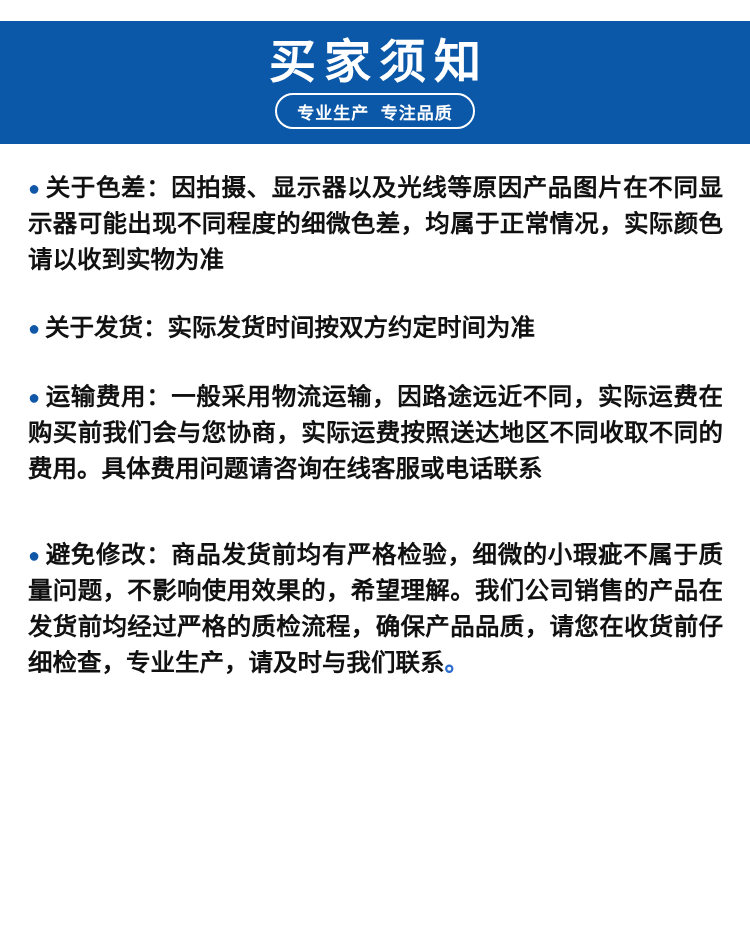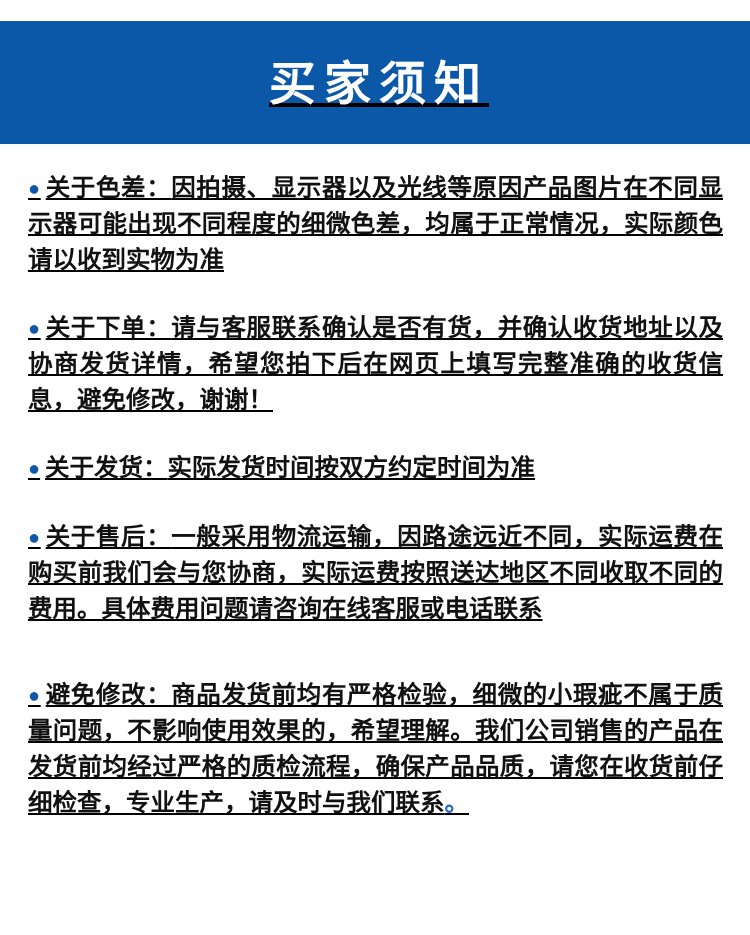--- a/index.html
+++ b/index.html
@@ -9,21 +9,21 @@
     --body-text:#111111;
     --blue-period:#2b6bcd;
   }
   *{margin:0;padding:0;box-sizing:border-box;}
   html,body{background:#ffffff;}
   body{
     width:750px;height:935px;
     font-family:"Liberation Sans",sans-serif;
     overflow:hidden;
   }
-  .page{width:750px;height:781px;background:#ffffff;text-decoration:underline;}
+  .page{width:750px;height:781px;background:#ffffff;}
   .top-strip{height:21px;background:#ffffff;}
   .banner{
     height:123px;
     background:var(--banner-bg,#0b58a8);
     display:flex;flex-direction:column;align-items:center;justify-content:center;
   }
   .banner h1{
     color:var(--banner-text,#ffffff);
     font-size:47px;line-height:1;
     font-weight:bold;
@@ -73,26 +73,28 @@
   .n5{margin-top:50px;}
 </style>
 </head>
 <body>
 
 <div class="page">
   <div class="top-strip"></div>
 
   <header class="banner">
     <h1>买家须知</h1>
+    <div class="badge">
+      <span>专业生产  专注品质</span>
+    </div>
   </header>
 
   <main class="content">
     <p class="notice n1"><span class="bullet">●</span><span>关于色差：</span><span>因拍摄、显示器以及光线等原因产品图片在不同显示器可能出现不同程度的细微色差，均属于正常情况，实际颜色请以收到实物为准</span><span class="blue-period"></span></p>
 
-    <p class="notice n2"><span class="bullet">●</span><span>关于下单：</span><span>请与客服联系确认是否有货，并确认收货地址以及协商发货详情，希望您拍下后在网页上填写完整准确的收货信息，避免修改，谢谢！</span><span class="blue-period"></span></p>
 
     <p class="notice n3"><span class="bullet">●</span><span>关于发货：</span><span>实际发货时间按双方约定时间为准</span><span class="blue-period"></span></p>
 
-    <p class="notice n4"><span class="bullet">●</span><span>关于售后：</span><span>一般采用物流运输，因路途远近不同，实际运费在购买前我们会与您协商，实际运费按照送达地区不同收取不同的费用。具体费用问题请咨询在线客服或电话联系</span><span class="blue-period"></span></p>
+    <p class="notice n4"><span class="bullet">●</span><span>运输费用：</span><span>一般采用物流运输，因路途远近不同，实际运费在购买前我们会与您协商，实际运费按照送达地区不同收取不同的费用。具体费用问题请咨询在线客服或电话联系</span><span class="blue-period"></span></p>
 
     <p class="notice n5"><span class="bullet">●</span><span>避免修改：</span><span>商品发货前均有严格检验，细微的小瑕疵不属于质量问题，不影响使用效果的，希望理解。我们公司销售的产品在发货前均经过严格的质检流程，确保产品品质，请您在收货前仔细检查，专业生产，请及时与我们联系</span><span class="blue-period">。</span></p>
   </main>
 </div>
 
 </body></html>

